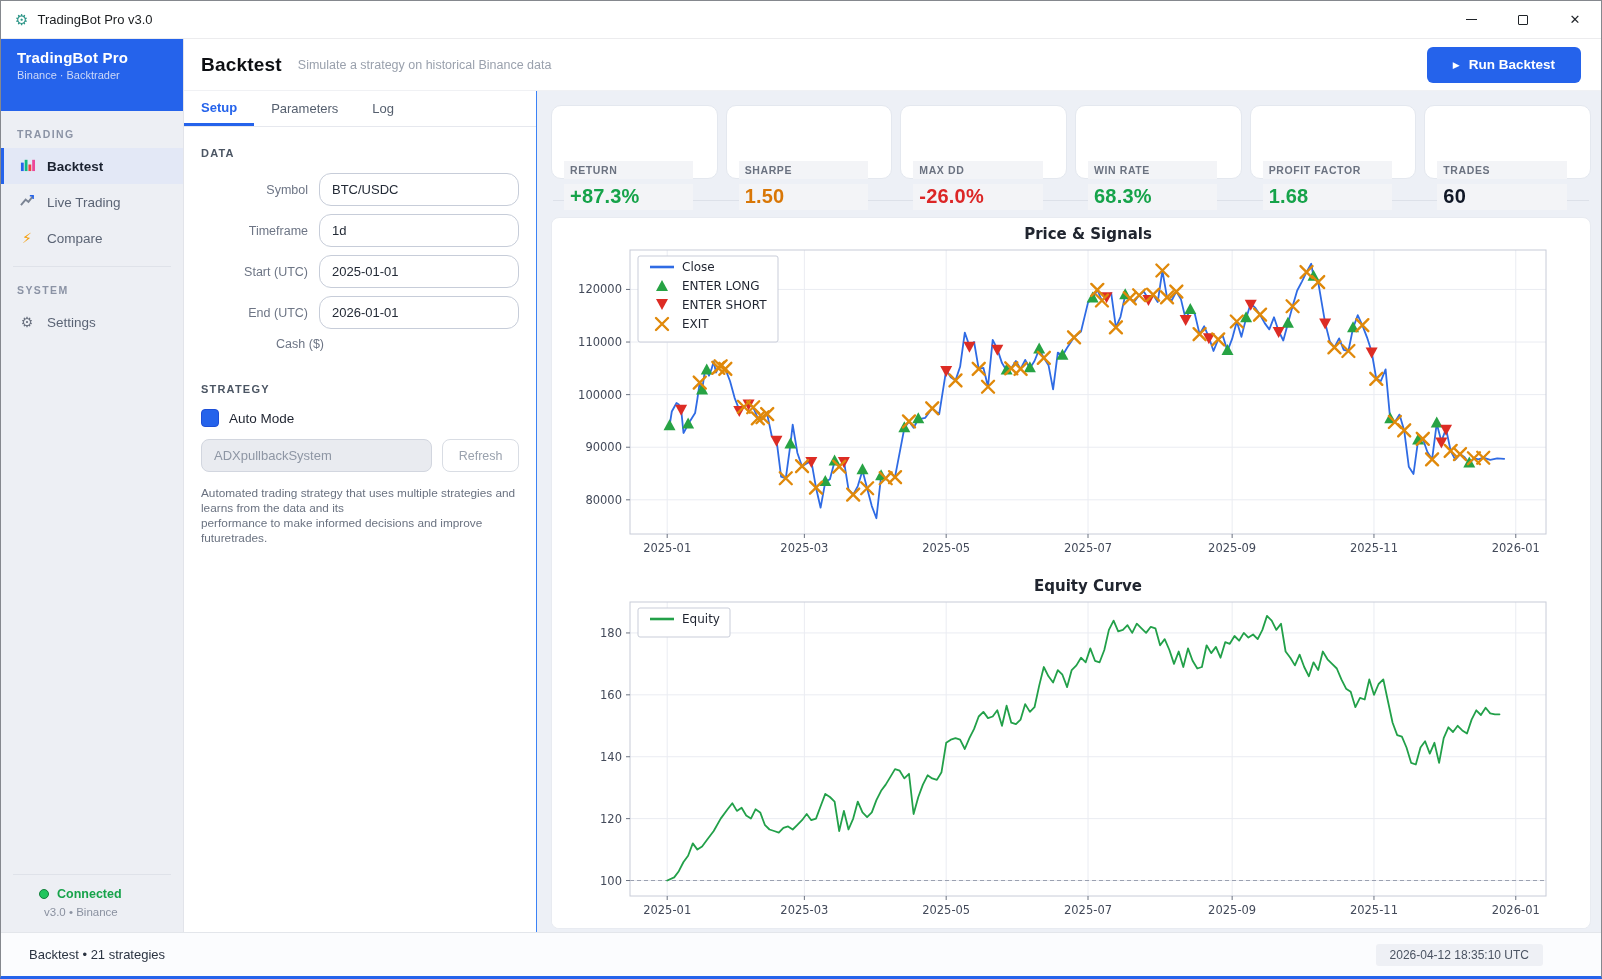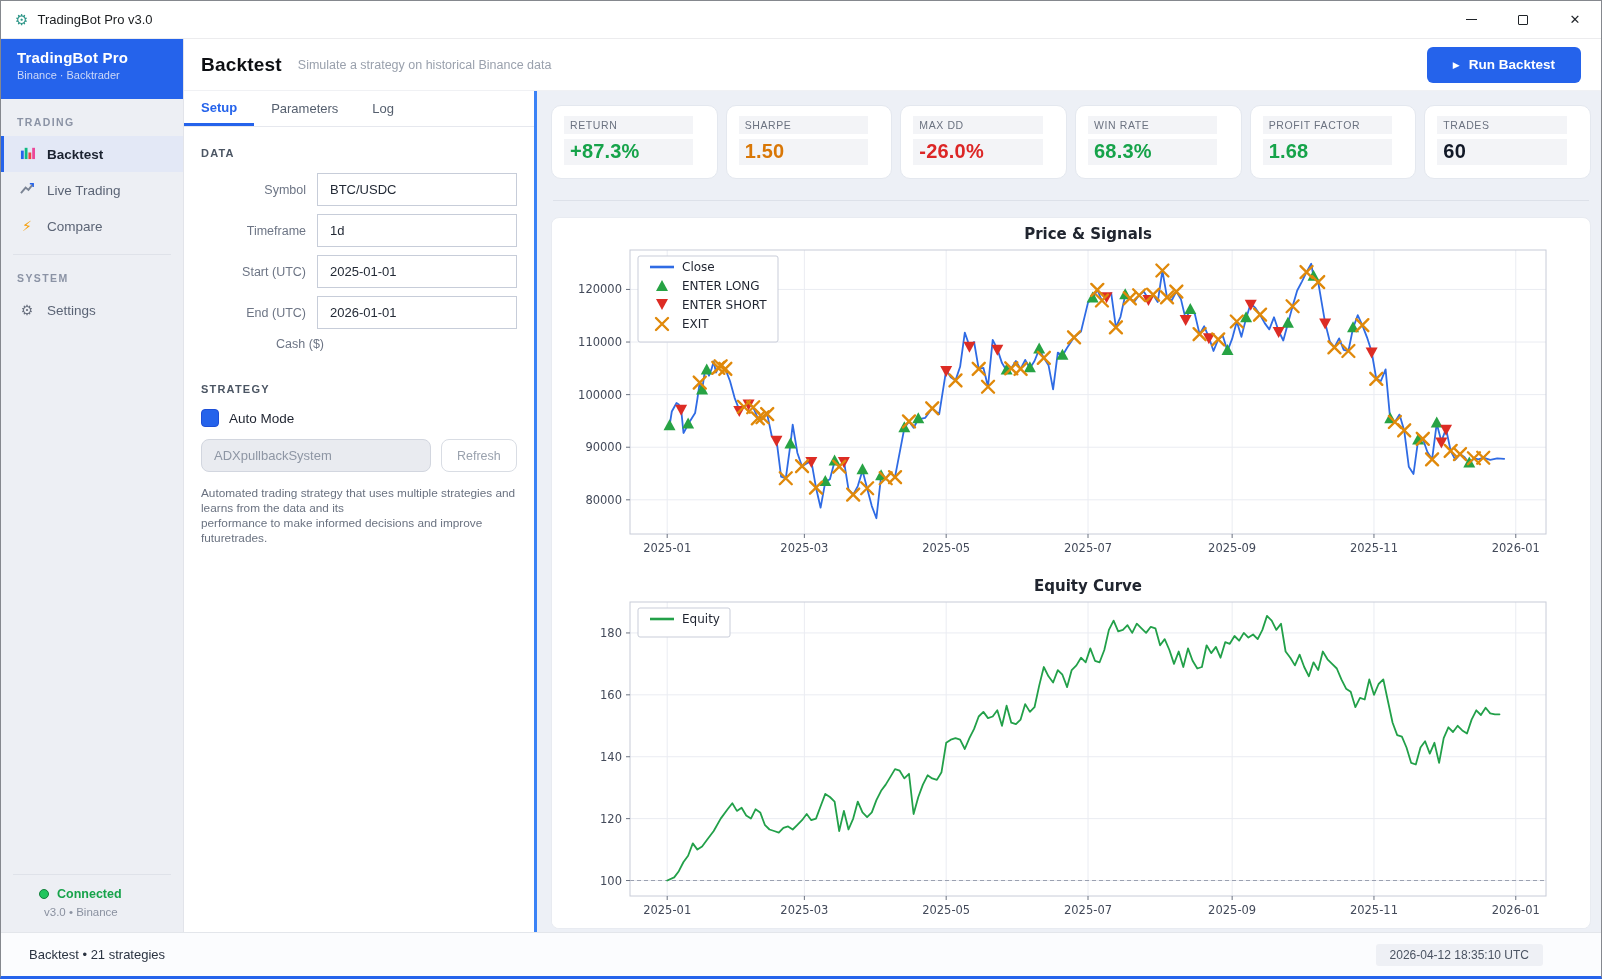--- a/index.html
+++ b/index.html
@@ -18,21 +18,21 @@
              color:#1f2328; font-size:13px; cursor:default; }
   .win-btn .sq { width:10px; height:10px; border:1.4px solid #1f2328; border-radius:1px; display:inline-block; }
   .win-btn .mn { width:11px; height:0; border-top:1.6px solid #1f2328; display:inline-block; }
 
   
   .app { flex:1; display:flex; min-height:0; }
 
   
   .sidebar { width:183px; flex:0 0 183px; background:#edeff4; display:flex; flex-direction:column;
              border-right:1px solid #e2e4ea; }
-  .brand { height:60px; background:#2563eb; color:#fff; padding:10px 0 0 16px; }
+  .brand { height:72px; background:#2563eb; color:#fff; padding:10px 0 0 16px; }
   .brand-title { font-size:15px; font-weight:bold; letter-spacing:.2px; }
   .brand-sub { font-size:11px; color:#cdd9f8; margin-top:3px; }
   .side-label { font-size:10.5px; font-weight:bold; letter-spacing:1.4px; color:#8b93a5;
                 padding:17px 0 8px 16px; }
   .side-item { height:36px; display:flex; align-items:center; padding-left:16px; font-size:13.5px;
                color:#5b6475; cursor:pointer; }
   .side-item .ic { width:20px; margin-right:10px; text-align:center; font-size:14px; }
   .side-item.active { background:#e3e8f6; border-left:3px solid #2563eb; padding-left:13px;
                       color:#1b2230; font-weight:bold; }
   .side-div { border-top:1px solid #dfe2e9; margin:10px 12px 0 12px; }
@@ -50,52 +50,52 @@
   .page-title { font-size:19px; font-weight:800; color:#0d0f13; letter-spacing:.2px; }
   .page-sub { font-size:12.5px; color:#9aa1ad; margin-left:16px; }
   .run-btn { margin-left:auto; background:#2563eb; color:#fff; border:none; border-radius:6px;
              height:36px; padding:0 26px; font-size:13.5px; font-weight:bold; display:flex;
              align-items:center; gap:9px; cursor:pointer; font-family:inherit; }
   .run-btn .play { font-size:9px; }
 
   .content { flex:1; display:flex; min-height:0; }
 
   
-  .left-col { width:353px; flex:0 0 353px; background:#fff; border-right:3px solid #3b82f6;
+  .left-col { width:353px; flex:0 0 353px; background:#fff; border-right:1px solid #3b82f6;
               display:flex; flex-direction:column; }
   .tabbar { height:36px; display:flex; border-bottom:1px solid #e6e8ee; padding-left:0; }
   .tab { padding:0 17px; font-size:13px; color:#555f6e; display:flex; align-items:center; cursor:pointer; }
   .tab.active { color:#2563eb; font-weight:bold; border-bottom:3px solid #2563eb; }
   .panel { padding:20px 17px 0 17px; }
   .sec-label { font-size:11px; font-weight:bold; letter-spacing:1.2px; color:#4b5563; margin-bottom:14px; }
   .frow { display:flex; margin-bottom:8px; align-items:center; }
   .frow label { width:123px; text-align:right; margin-right:11px; font-size:12.5px; color:#6d7585; }
-  .frow input { width:200px; height:33px; border:1px solid #c7cdd9; border-radius:0; padding:0 12px;
+  .frow input { width:200px; height:33px; border:1px solid #c7cdd9; border-radius:12px; padding:0 12px;
                 font-size:13px; color:#232a36; background:#fff; font-family:inherit; outline:none; }
   .frow input.spin { background:linear-gradient(to right,#ffffff 0,#ffffff 184px,#e7e9ee 184px); }
   .strategy { margin-top:32px; }
   .chk-row { display:flex; align-items:center; margin-bottom:12px; }
   .chk { width:18px; height:18px; background:#2563eb; border:1px solid #1d4fd7; border-radius:4px;
          margin-right:10px; }
   .chk-label { font-size:13.5px; color:#1f2430; }
   .strat-row { display:flex; gap:10px; }
   .strat-select { width:232px; height:33px; background:#e9ebf0; border:1px solid #d2d6df; border-radius:8px;
                   color:#8e96a4; font-size:13px; line-height:31px; padding:0 12px; }
   .refresh-btn { width:77px; height:33px; background:#fff; border:1px solid #d9dde4; border-radius:8px;
                  color:#9aa2ae; font-size:12.5px; cursor:pointer; font-family:inherit; }
   .strat-desc { margin-top:14px; font-size:11.8px; color:#6a7280; line-height:1.28; width:322px;
                 white-space:pre-line; }
 
   
   .right-panel { flex:1; background:#edf0f6; padding:14px 10px 0 14px; min-width:0; }
   .metrics { display:flex; gap:8px; }
   .mcard { flex:1; background:#fff; border:1px solid #e4e8ef; border-radius:10px; height:74px;
            padding:10px 12px; }
-  .mlabel { background:#f3f4f7; font-size:10.5px; font-weight:normal; letter-spacing:.6px; color:#6b7280;
-            padding:3px 6px; width:92%; }
+  .mlabel { background:#f3f4f7; font-size:10.5px; font-weight:bold; letter-spacing:.6px; color:#6b7280;
+            padding:3px 6px; width:92%;margin-top:45px; }
   .mvalue { background:#f3f4f7; font-size:20px; font-weight:800; padding:1px 6px 2px 6px; width:92%;
             margin-top:5px; letter-spacing:.2px; }
   .panel-div { border-top:1px solid #dde1e9; margin:21px 2px 0 2px; }
   .chart-card { margin-top:16px; background:#fff; border:1px solid #e8ebf1; border-radius:8px;
                 height:712px; overflow:hidden; padding-top:2px; }
 
   
   .statusbar { height:44px; flex:0 0 44px; background:#fbfcfe; border-top:1px solid #e3e6eb;
                display:flex; align-items:center; padding:0 18px 0 28px; }
   .status-left { font-size:13px; color:#2b3442; }

